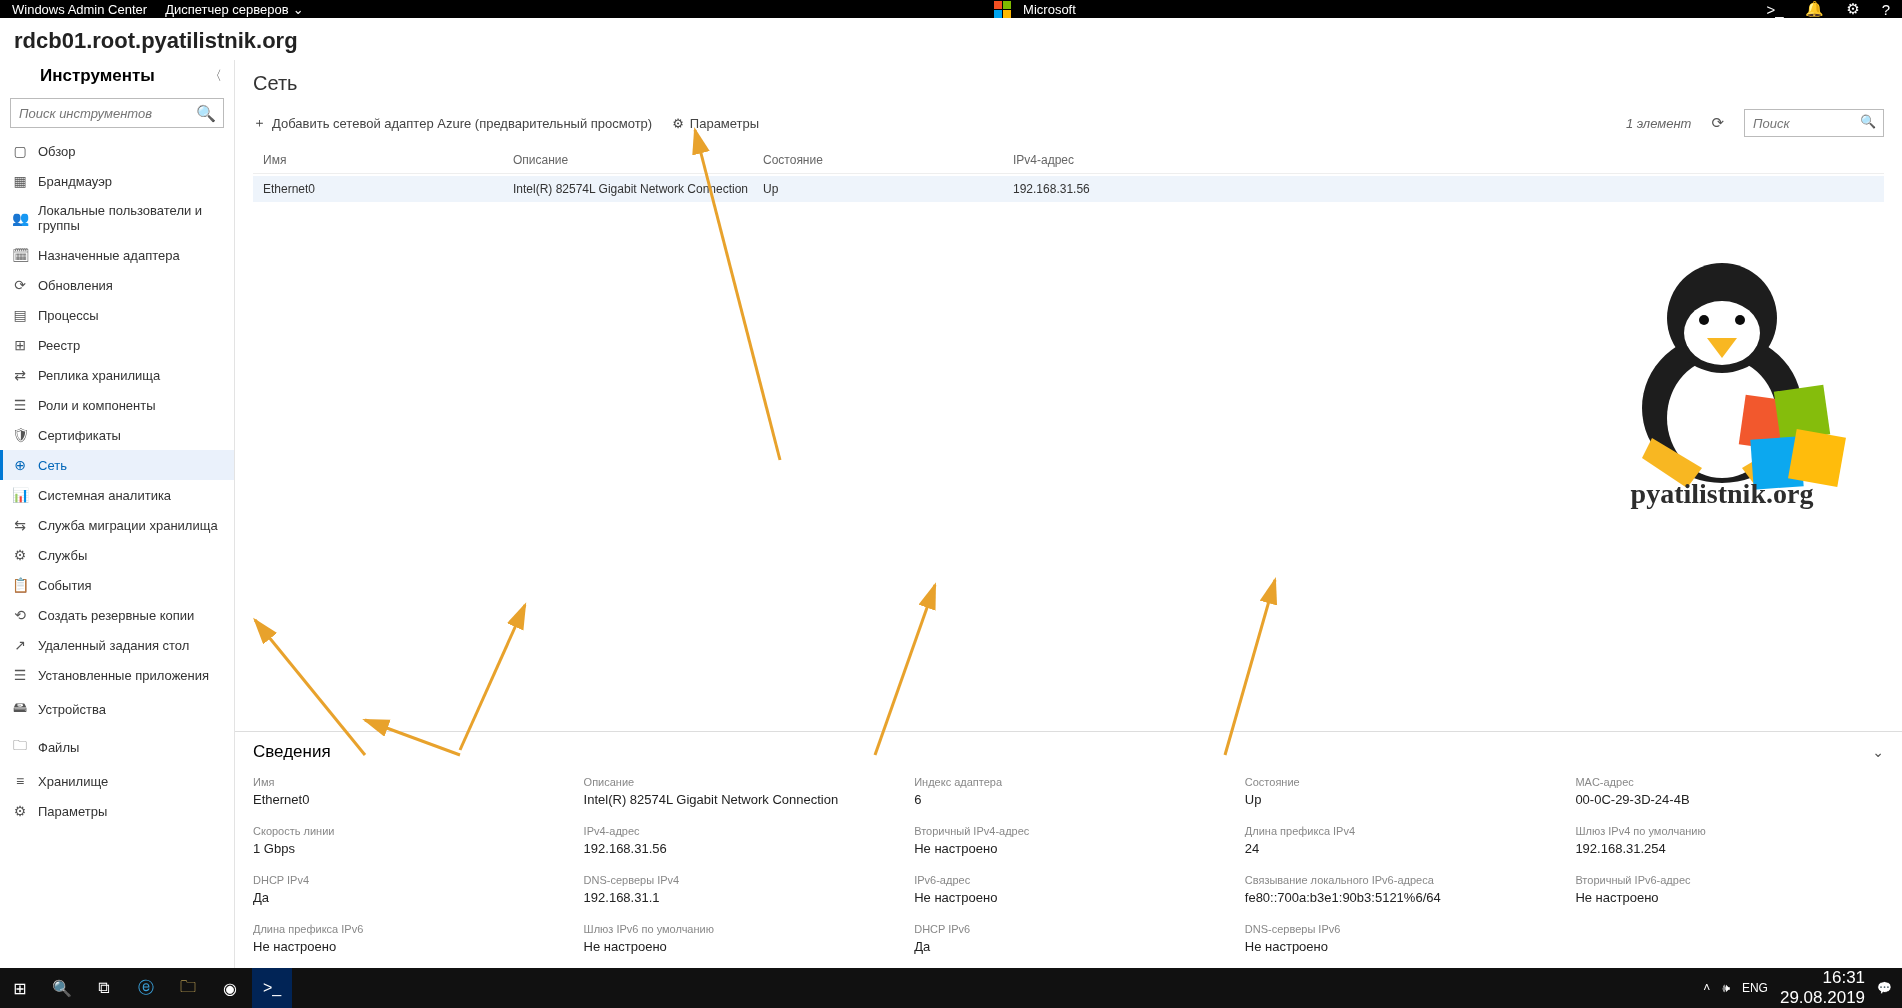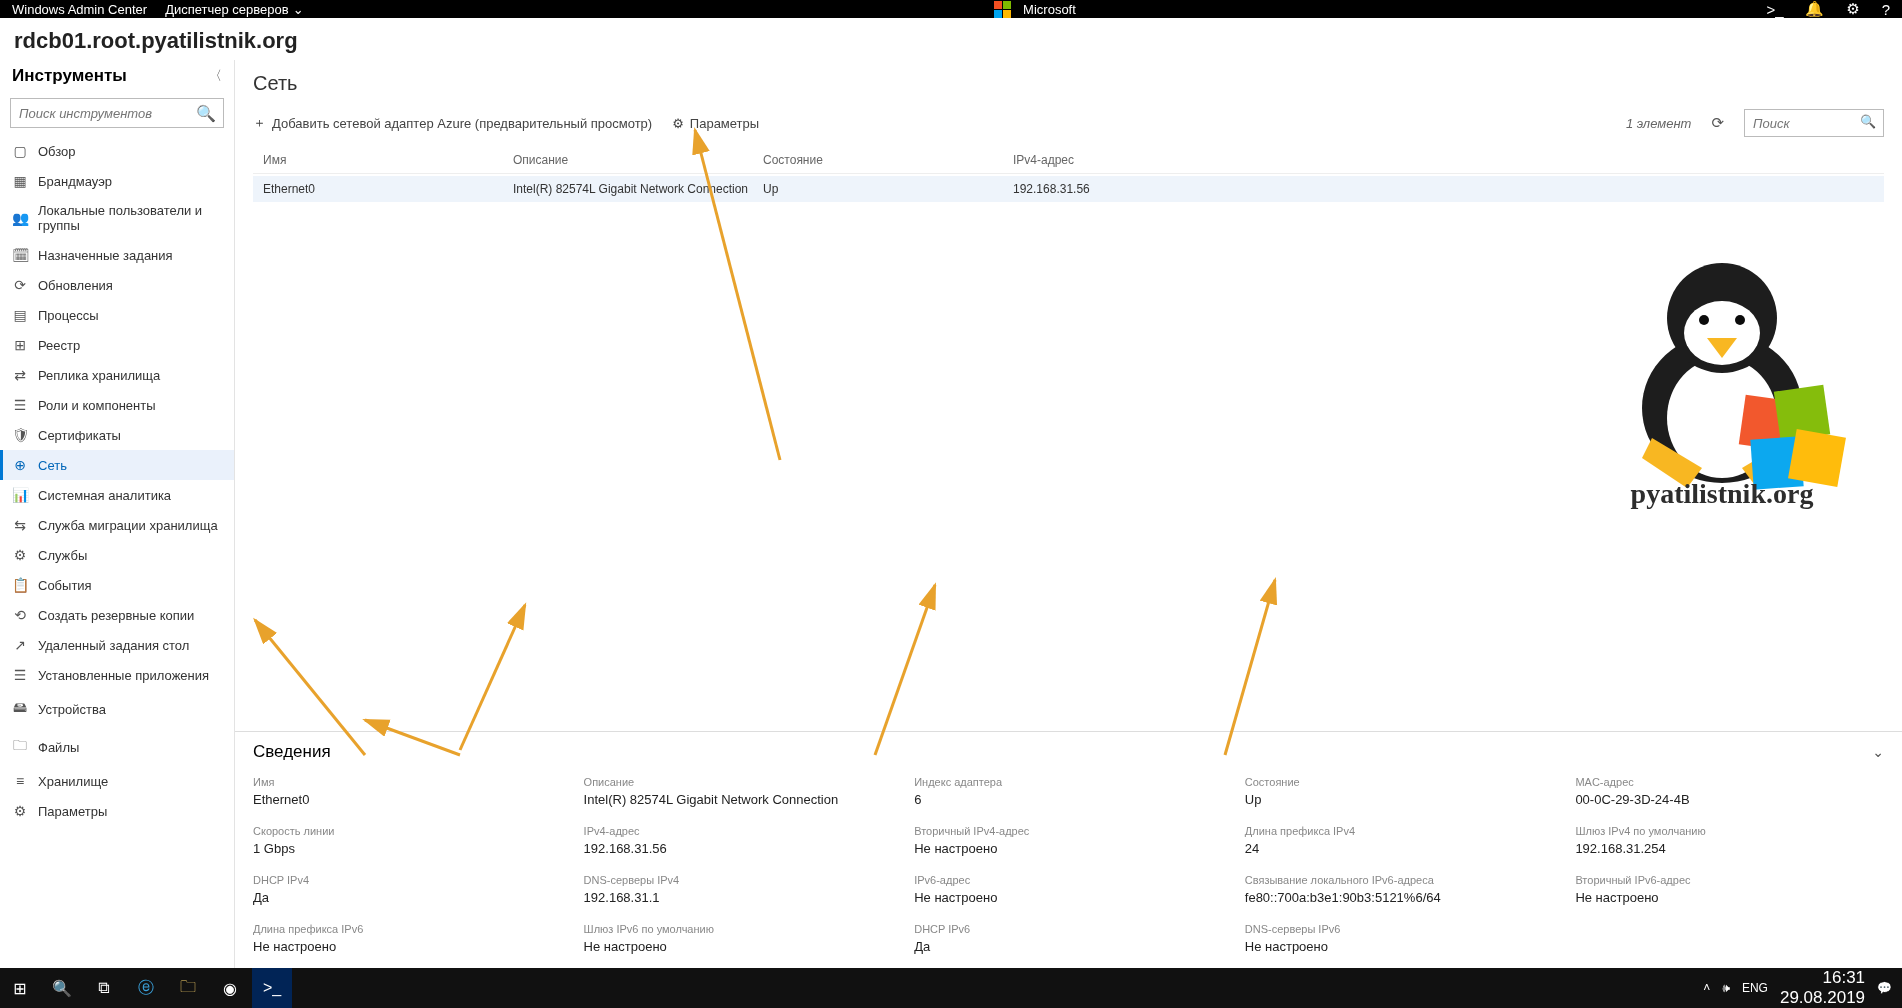--- a/index.html
+++ b/index.html
@@ -23,21 +23,21 @@
 
 .server-row { padding: 10px 14px 6px; }
 .server-row h1 { font-size: 22px; font-weight: 600; color: #222; }
 
 
 .main { flex: 1; display: flex; min-height: 0; }
 
 
 .sidebar { width: 235px; border-right: 1px solid #e3e3e3; display: flex; flex-direction: column; background: #fff; }
 .sidebar-header { display: flex; align-items: center; justify-content: space-between; padding: 6px 12px 8px; }
-.sidebar-header h2 { font-size: 17px; font-weight: 600; }
+.sidebar-header h2 { font-size: 17px; font-weight: 600; margin-left: 28px; }
 .sidebar-header .collapse { font-size: 13px; color: #555; cursor: pointer; }
 .sidebar-search { margin: 4px 10px 8px; position: relative; }
 .sidebar-search input { width: 100%; height: 30px; border: 1px solid #bbb; padding: 0 28px 0 8px; font-size: 13px; font-style: italic; color: #666; }
 .sidebar-search .sicon { position: absolute; right: 8px; top: 6px; color: #666; }
 .sidebar-list { flex: 1; overflow-y: auto; }
 .sidebar-item { display: flex; align-items: center; gap: 10px; padding: 7px 12px; font-size: 13px; color: #333; cursor: pointer; }
 .sidebar-item.active { background: #eaf1fb; border-left: 3px solid #0078d4; padding-left: 9px; color: #0066b8; }
 .sidebar-item .sicon { width: 16px; text-align: center; color: #555; font-size: 14px; }
 .sidebar-item.active .sicon { color: #0066b8; }
 
@@ -136,21 +136,21 @@
         <div class="sidebar-item">
           <span class="sicon">▦</span>
           <span>Брандмауэр</span>
         </div>
         <div class="sidebar-item">
           <span class="sicon">👥</span>
           <span>Локальные пользователи и группы</span>
         </div>
         <div class="sidebar-item">
           <span class="sicon">🗓</span>
-          <span>Назначенные задания</span>
+          <span>Назначенные адаптера</span>
         </div>
         <div class="sidebar-item">
           <span class="sicon">⟳</span>
           <span>Обновления</span>
         </div>
         <div class="sidebar-item">
           <span class="sicon">▤</span>
           <span>Процессы</span>
         </div>
         <div class="sidebar-item">

